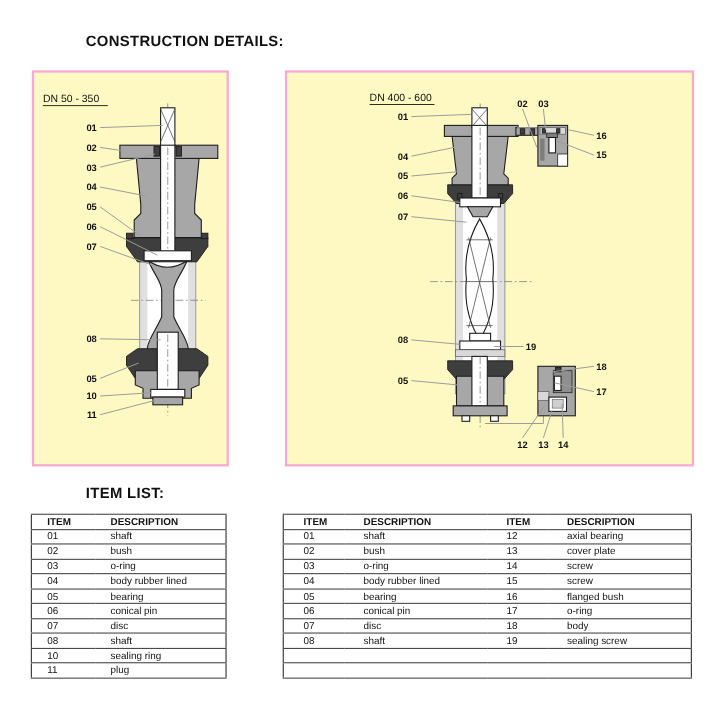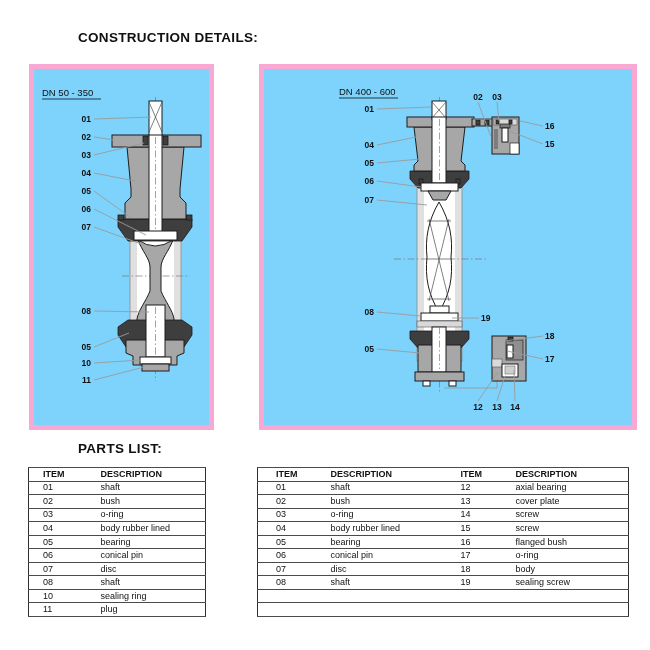--- a/index.html
+++ b/index.html
@@ -2,21 +2,21 @@
 <html><head>
 <meta charset="utf-8">
 <style>
   html,body { margin:0; padding:0; }
   body {
     width:650px; height:650px; background:#ffffff; position:relative;
     font-family:"Liberation Sans", sans-serif; color:#111;
   }
   .abs { position:absolute; }
   .sec-title { font-weight:bold; font-size:13.5px; letter-spacing:.3px; color:#101010;margin-left:48px; }
-  .panel { position:absolute; border:5px solid #f9a8d4; background:#7dd3fc; }
+  .panel { position:absolute; border:2px solid #f9a8d4; background:#fef9c3; }
   svg { display:block; }
   svg text.callout { font-family:"Liberation Sans",sans-serif; font-size:8.5px; font-weight:bold; fill:#101010; }
   svg text.dn { font-family:"Liberation Sans",sans-serif; font-size:9.5px; fill:#101010; }
   .metal { fill:#a7a7a7; stroke:#1d1d1d; stroke-width:1; }
   .dark { fill:#3e3e3e; stroke:#1a1a1a; stroke-width:.8; }
   .white { fill:#ffffff; stroke:#1d1d1d; stroke-width:1; }
   .lite { fill:#d9d9d9; stroke:#555; stroke-width:.6; }
   .liner { fill:#e0e0e0; stroke:#8a8a8a; stroke-width:.8; }
   .leader { stroke:#9b9b9b; stroke-width:.9; fill:none; }
   .cl { stroke:#7a7a7a; stroke-width:.7; stroke-dasharray:7 2.5 1.5 2.5; fill:none; }
@@ -216,21 +216,21 @@
         <text class="callout" x="217" y="252">19</text>
         <text class="callout" x="281" y="270">18</text>
         <text class="callout" x="281" y="293">17</text>
         <text class="callout" text-anchor="middle" x="214" y="341">12</text>
         <text class="callout" text-anchor="middle" x="233" y="341">13</text>
         <text class="callout" text-anchor="middle" x="251" y="341">14</text>
       </g>
     </svg>
   </div>
 
-  <div class="abs sec-title" style="left:30px;top:441px">PARTS LIST:</div>
+  <div class="abs sec-title" style="left:30px;top:441px">ITEM LIST:</div>
 
   <table class="parts-table pt-left" style="left:28px;top:467px;width:177px">
     <colgroup>
         <col style="width:58px">
         <col style="width:119px">
       </colgroup>
     <thead>
       <tr>
         <th>ITEM</th>
         <th>DESCRIPTION</th>

